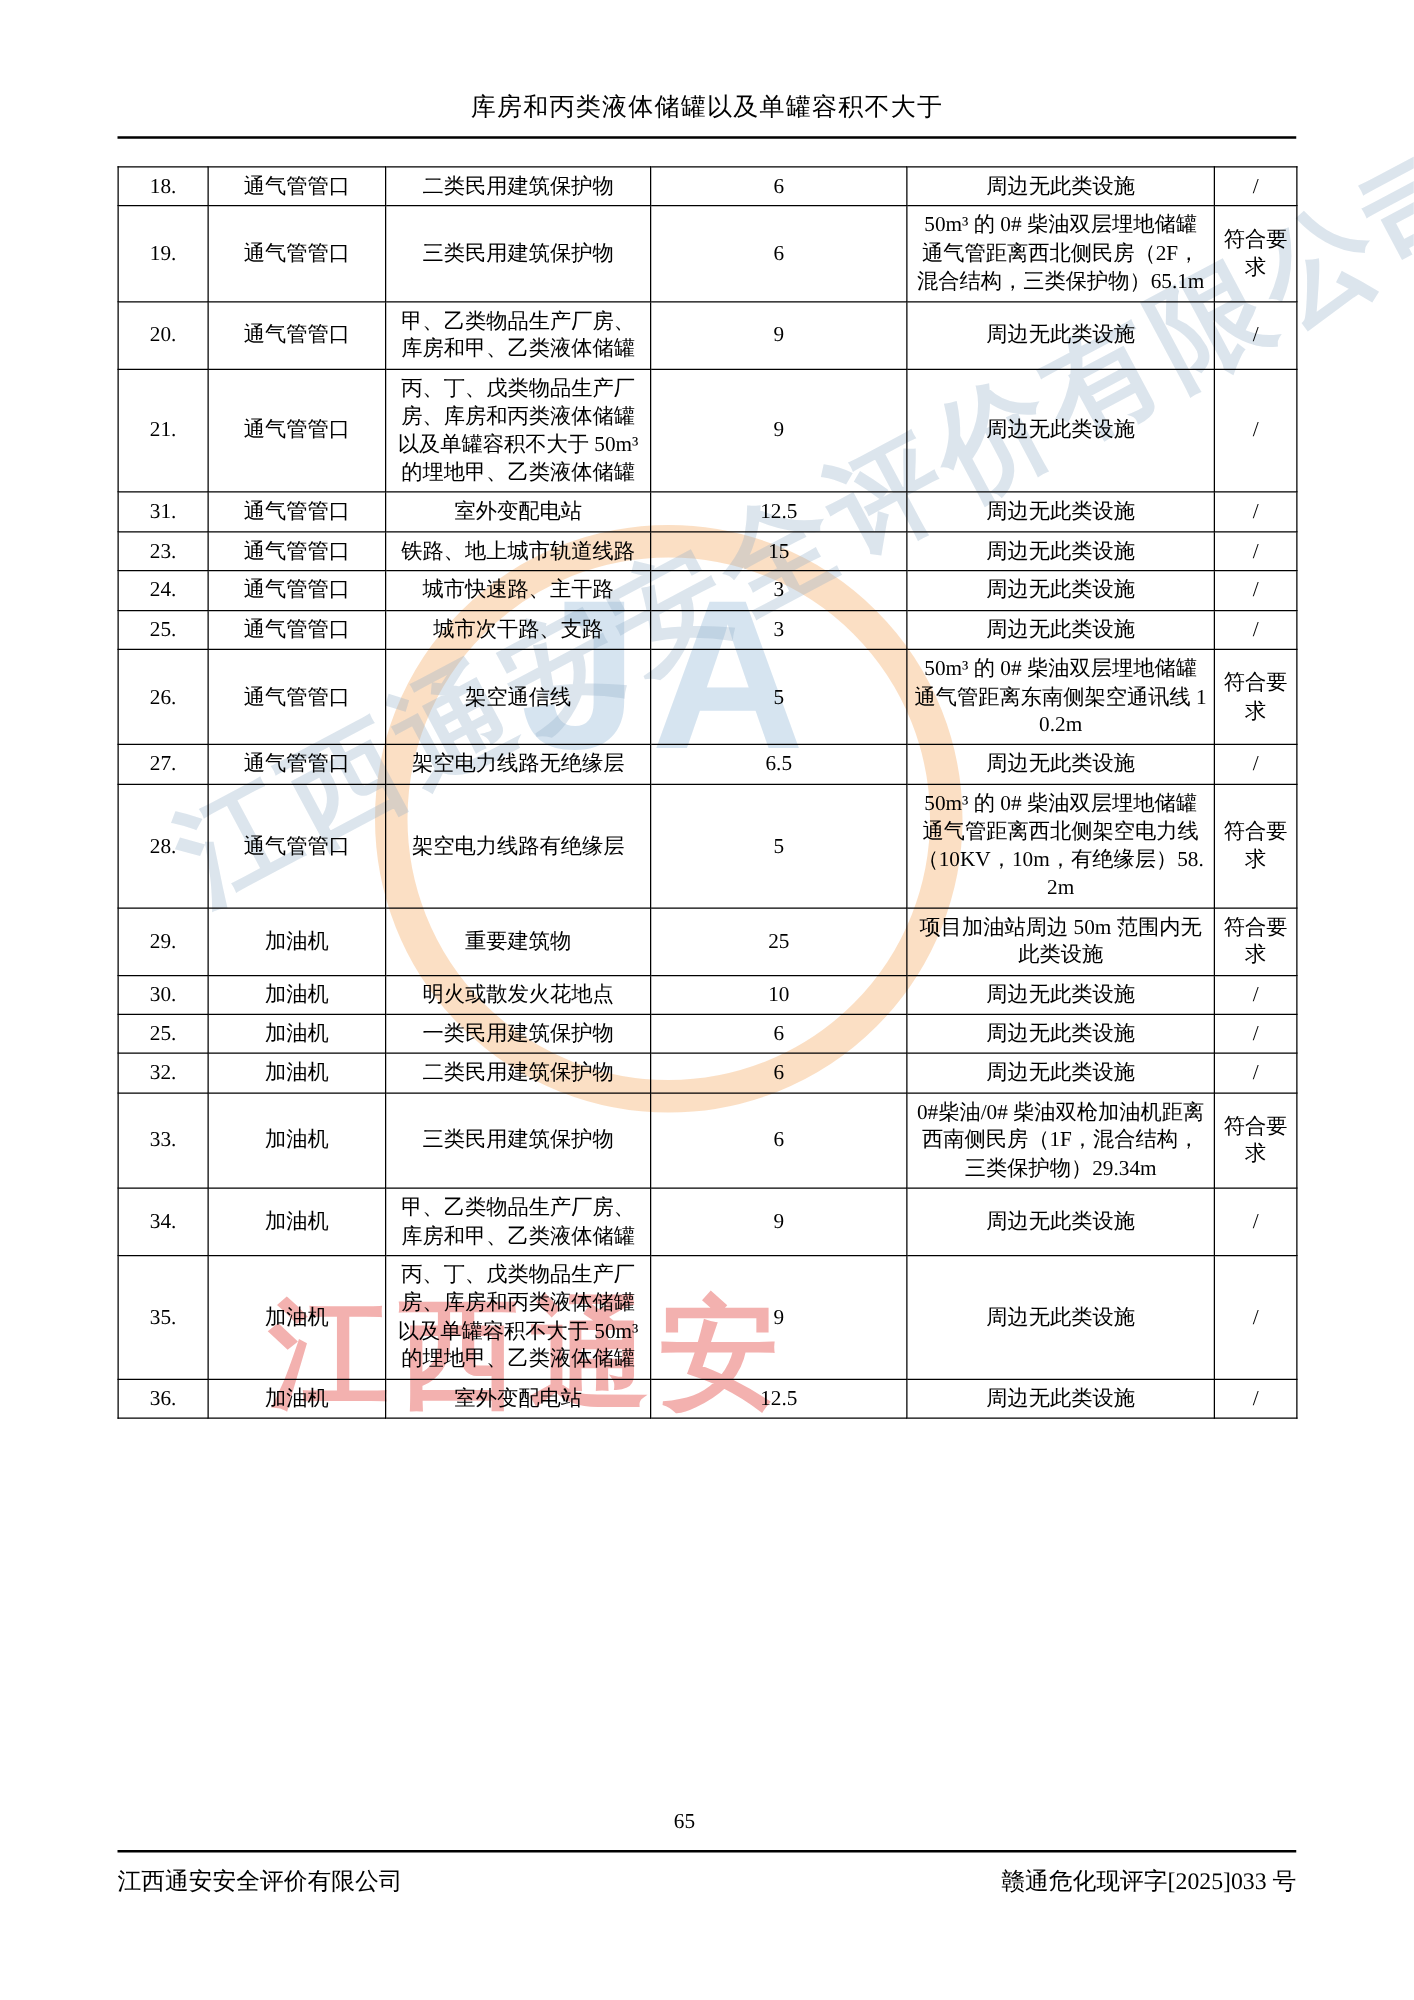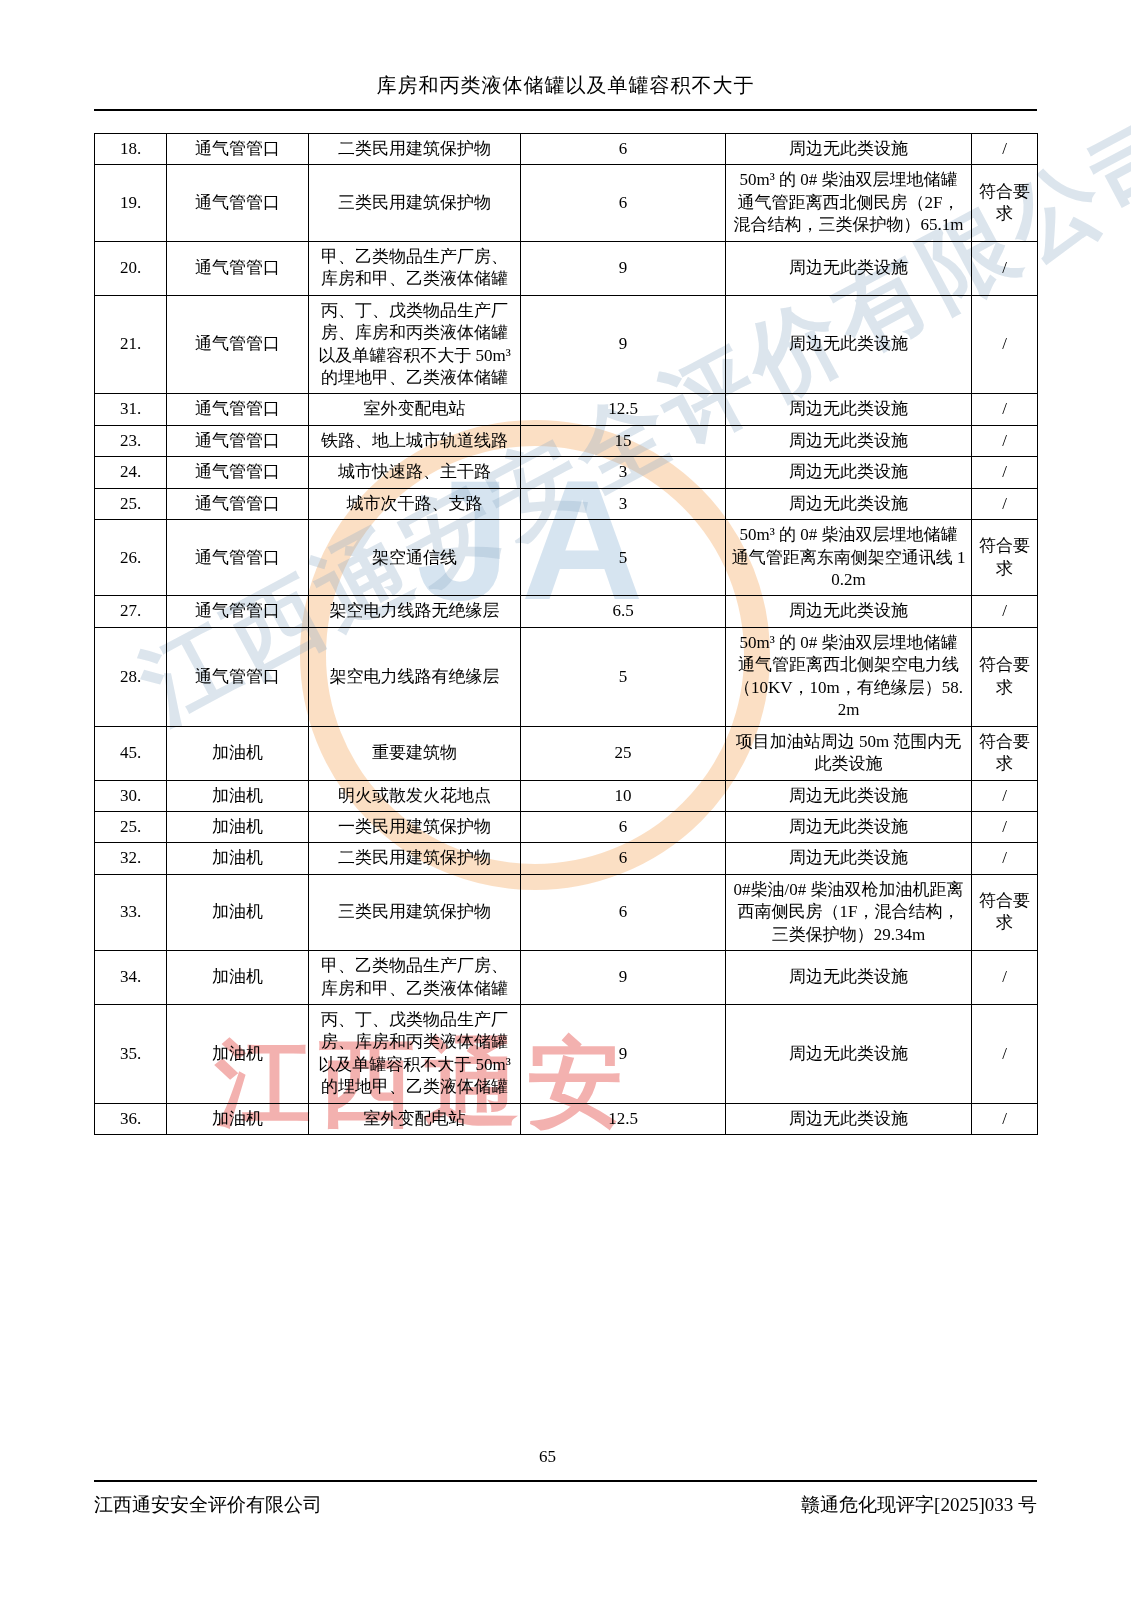--- a/index.html
+++ b/index.html
@@ -263,21 +263,21 @@
           </tr>
           <tr>
             <td>28.</td>
             <td>通气管管口</td>
             <td>架空电力线路有绝缘层</td>
             <td>5</td>
             <td>50m³ 的 0# 柴油双层埋地储罐通气管距离西北侧架空电力线（10KV，10m，有绝缘层）58.2m</td>
             <td>符合要求</td>
           </tr>
           <tr>
-            <td>45.</td>
+            <td>29.</td>
             <td>加油机</td>
             <td>重要建筑物</td>
             <td>25</td>
             <td>项目加油站周边 50m 范围内无此类设施</td>
             <td>符合要求</td>
           </tr>
           <tr>
             <td>30.</td>
             <td>加油机</td>
             <td>明火或散发火花地点</td>

